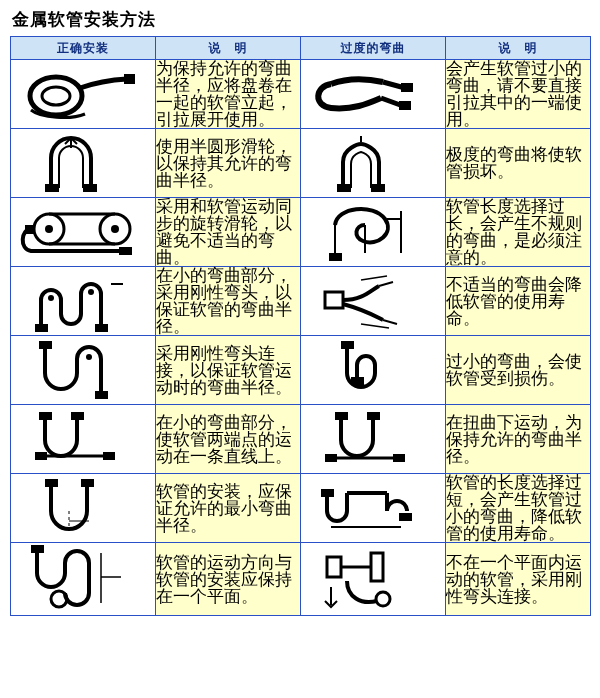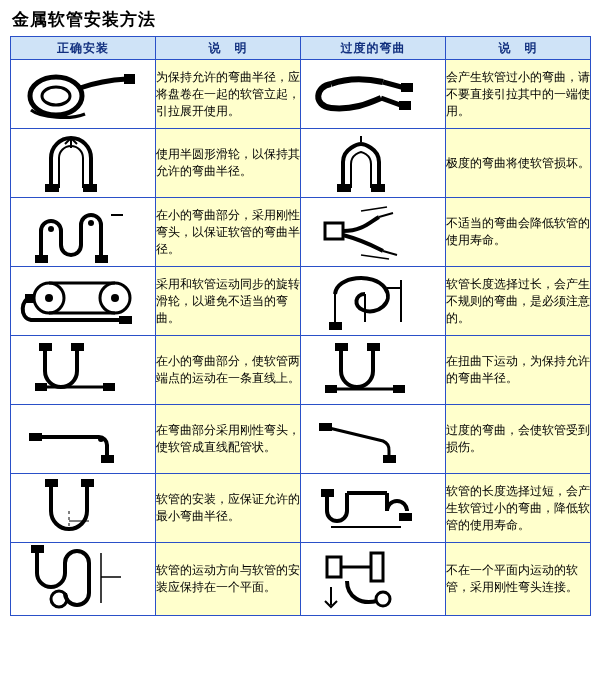--- a/index.html
+++ b/index.html
@@ -50,21 +50,21 @@
   }
   col.c-img { width: 145px; }
   col.c-txt { width: 145px; }
   td.img-cell {
     background: #ffffff;
     height: 68px;
     text-align: center;
   }
   td.txt-cell {
     background: #ffffcc;
-    font-size: 12px;
+    font-size: 17px;
     line-height: 17px;
     padding: 4px 7px;
     color: #000;
     text-align: left;
     margin-top: 44px;
   }
   .fig {
     display: block;
     margin: 0 auto;
   }
@@ -141,50 +141,20 @@
             <svg width="120" height="62" viewBox="0 0 120 62">
               <path d="M42 56 L42 30 C42 16 58 12 60 12 C62 12 78 16 78 30 L78 56" fill="none" stroke="#000" stroke-width="4"></path>
               <path d="M50 56 L50 32 C50 22 60 20 60 20 C60 20 70 22 70 32 L70 56" fill="none" stroke="#000" stroke-width="2"></path>
               <rect x="36" y="52" width="14" height="8" fill="#000"></rect>
               <rect x="70" y="52" width="14" height="8" fill="#000"></rect>
               <path d="M60 4 L60 10" stroke="#000" stroke-width="2"></path>
             </svg>
           </span>
         </td>
         <td class="txt-cell">极度的弯曲将使软管损坏。</td>
-      </tr>
-
-      <tr>
-        <td class="img-cell">
-          <span class="fig">
-            <svg width="130" height="62" viewBox="0 0 130 62">
-              <path d="M30 58 L30 30 A10 10 0 0 1 50 30 L50 44 A10 10 0 0 0 70 44 L70 24 A10 10 0 0 1 90 24 L90 58" fill="none" stroke="#000" stroke-width="4"></path>
-              <rect x="24" y="54" width="13" height="8" fill="#000"></rect>
-              <rect x="84" y="54" width="13" height="8" fill="#000"></rect>
-              <circle cx="40" cy="28" r="3" fill="#000"></circle>
-              <circle cx="80" cy="22" r="3" fill="#000"></circle>
-              <path d="M100 14 L112 14" stroke="#000" stroke-width="2"></path>
-            </svg>
-          </span>
-        </td>
-        <td class="txt-cell">在小的弯曲部分，采用刚性弯头，以保证软管的弯曲半径。</td>
-        <td class="img-cell">
-          <span class="fig">
-            <svg width="130" height="62" viewBox="0 0 130 62">
-              <rect x="24" y="22" width="18" height="16" fill="none" stroke="#000" stroke-width="3"></rect>
-              <path d="M42 30 C62 30 70 20 78 16" fill="none" stroke="#000" stroke-width="4"></path>
-              <path d="M42 34 C64 40 74 46 82 50" fill="none" stroke="#000" stroke-width="4"></path>
-              <path d="M78 16 L92 12" stroke="#000" stroke-width="2"></path>
-              <path d="M82 50 L96 54" stroke="#000" stroke-width="2"></path>
-              <path d="M60 10 L86 6" stroke="#000" stroke-width="1.5"></path>
-              <path d="M60 54 L88 58" stroke="#000" stroke-width="1.5"></path>
-            </svg>
-          </span>
-        </td>
-        <td class="txt-cell">不适当的弯曲会降低软管的使用寿命。</td>
       </tr>
 
       <tr>
         <td class="img-cell">
           <span class="fig">
             <svg width="134" height="62" viewBox="0 0 134 62">
               <circle cx="38" cy="28" r="15" fill="none" stroke="#000" stroke-width="3"></circle>
               <circle cx="38" cy="28" r="4" fill="#000"></circle>
               <path d="M38 13 L104 13" stroke="#000" stroke-width="3"></path>
               <path d="M38 43 L104 43" stroke="#000" stroke-width="3"></path>
@@ -205,20 +175,73 @@
               <rect x="28" y="52" width="13" height="8" fill="#000"></rect>
               <path d="M100 10 L100 52" stroke="#000" stroke-width="2"></path>
               <path d="M86 18 L100 18" stroke="#000" stroke-width="2"></path>
               <path d="M64 24 L64 52" stroke="#000" stroke-width="2"></path>
             </svg>
           </span>
         </td>
         <td class="txt-cell">软管长度选择过长，会产生不规则的弯曲，是必须注意的。</td>
       </tr>
 
+      <tr>
+        <td class="img-cell">
+          <span class="fig">
+            <svg width="130" height="62" viewBox="0 0 130 62">
+              <path d="M30 58 L30 30 A10 10 0 0 1 50 30 L50 44 A10 10 0 0 0 70 44 L70 24 A10 10 0 0 1 90 24 L90 58" fill="none" stroke="#000" stroke-width="4"></path>
+              <rect x="24" y="54" width="13" height="8" fill="#000"></rect>
+              <rect x="84" y="54" width="13" height="8" fill="#000"></rect>
+              <circle cx="40" cy="28" r="3" fill="#000"></circle>
+              <circle cx="80" cy="22" r="3" fill="#000"></circle>
+              <path d="M100 14 L112 14" stroke="#000" stroke-width="2"></path>
+            </svg>
+          </span>
+        </td>
+        <td class="txt-cell">在小的弯曲部分，采用刚性弯头，以保证软管的弯曲半径。</td>
+        <td class="img-cell">
+          <span class="fig">
+            <svg width="130" height="62" viewBox="0 0 130 62">
+              <rect x="24" y="22" width="18" height="16" fill="none" stroke="#000" stroke-width="3"></rect>
+              <path d="M42 30 C62 30 70 20 78 16" fill="none" stroke="#000" stroke-width="4"></path>
+              <path d="M42 34 C64 40 74 46 82 50" fill="none" stroke="#000" stroke-width="4"></path>
+              <path d="M78 16 L92 12" stroke="#000" stroke-width="2"></path>
+              <path d="M82 50 L96 54" stroke="#000" stroke-width="2"></path>
+              <path d="M60 10 L86 6" stroke="#000" stroke-width="1.5"></path>
+              <path d="M60 54 L88 58" stroke="#000" stroke-width="1.5"></path>
+            </svg>
+          </span>
+        </td>
+        <td class="txt-cell">不适当的弯曲会降低软管的使用寿命。</td>
+      </tr>
+
+      <tr>
+        <td class="img-cell">
+          <span class="fig">
+            <svg width="126" height="62" viewBox="0 0 126 62">
+              <path d="M34 6 L34 34 A16 16 0 0 0 66 34 L66 20 A12 12 0 0 1 90 20 L90 56" fill="none" stroke="#000" stroke-width="4"></path>
+              <rect x="28" y="2" width="13" height="8" fill="#000"></rect>
+              <rect x="84" y="52" width="13" height="8" fill="#000"></rect>
+              <circle cx="78" cy="18" r="3" fill="#000"></circle>
+            </svg>
+          </span>
+        </td>
+        <td class="txt-cell">采用刚性弯头连接，以保证软管运动时的弯曲半径。</td>
+        <td class="img-cell">
+          <span class="fig">
+            <svg width="126" height="62" viewBox="0 0 126 62">
+              <path d="M46 6 L46 34 A14 14 0 0 0 74 34 L74 26 A9 9 0 0 0 56 26 L56 40" fill="none" stroke="#000" stroke-width="4"></path>
+              <rect x="40" y="2" width="13" height="8" fill="#000"></rect>
+              <rect x="50" y="38" width="13" height="8" fill="#000"></rect>
+            </svg>
+          </span>
+        </td>
+        <td class="txt-cell">过小的弯曲，会使软管受到损伤。</td>
+      </tr>
 
       <tr>
         <td class="img-cell">
           <span class="fig">
             <svg width="126" height="62" viewBox="0 0 126 62">
               <path d="M34 8 L34 32 A16 16 0 0 0 66 32 L66 8" fill="none" stroke="#000" stroke-width="4"></path>
               <rect x="28" y="4" width="13" height="8" fill="#000"></rect>
               <rect x="60" y="4" width="13" height="8" fill="#000"></rect>
               <path d="M30 48 L96 48" stroke="#000" stroke-width="3"></path>
               <rect x="24" y="44" width="12" height="8" fill="#000"></rect>
@@ -235,43 +258,20 @@
               <rect x="66" y="4" width="13" height="8" fill="#000"></rect>
               <path d="M30 50 L96 50" stroke="#000" stroke-width="3"></path>
               <rect x="24" y="46" width="12" height="8" fill="#000"></rect>
               <rect x="92" y="46" width="12" height="8" fill="#000"></rect>
             </svg>
           </span>
         </td>
         <td class="txt-cell">在扭曲下运动，为保持允许的弯曲半径。</td>
       </tr>
 
-      <tr>
-        <td class="img-cell">
-          <span class="fig">
-            <svg width="130" height="56" viewBox="0 0 130 56">
-              <path d="M24 26 L88 26 A8 8 0 0 1 96 34 L96 48" fill="none" stroke="#000" stroke-width="4"></path>
-              <rect x="18" y="22" width="13" height="8" fill="#000"></rect>
-              <rect x="90" y="44" width="13" height="8" fill="#000"></rect>
-              <circle cx="90" cy="28" r="3" fill="#000"></circle>
-            </svg>
-          </span>
-        </td>
-        <td class="txt-cell">在弯曲部分采用刚性弯头，使软管成直线配管状。</td>
-        <td class="img-cell">
-          <span class="fig">
-            <svg width="130" height="56" viewBox="0 0 130 56">
-              <path d="M24 16 L82 30 A10 10 0 0 1 88 40 L88 48" fill="none" stroke="#000" stroke-width="3"></path>
-              <rect x="18" y="12" width="13" height="8" fill="#000"></rect>
-              <rect x="82" y="44" width="13" height="8" fill="#000"></rect>
-            </svg>
-          </span>
-        </td>
-        <td class="txt-cell">过度的弯曲，会使软管受到损伤。</td>
-      </tr>
 
       <tr>
         <td class="img-cell">
           <span class="fig">
             <svg width="126" height="62" viewBox="0 0 126 62">
               <path d="M40 6 L40 34 A18 18 0 0 0 76 34 L76 6" fill="none" stroke="#000" stroke-width="4"></path>
               <rect x="34" y="2" width="13" height="8" fill="#000"></rect>
               <rect x="70" y="2" width="13" height="8" fill="#000"></rect>
               <path d="M58 34 L58 52" stroke="#000" stroke-width="1" stroke-dasharray="3,3"></path>
               <path d="M58 44 L78 44" stroke="#000" stroke-width="1"></path>

